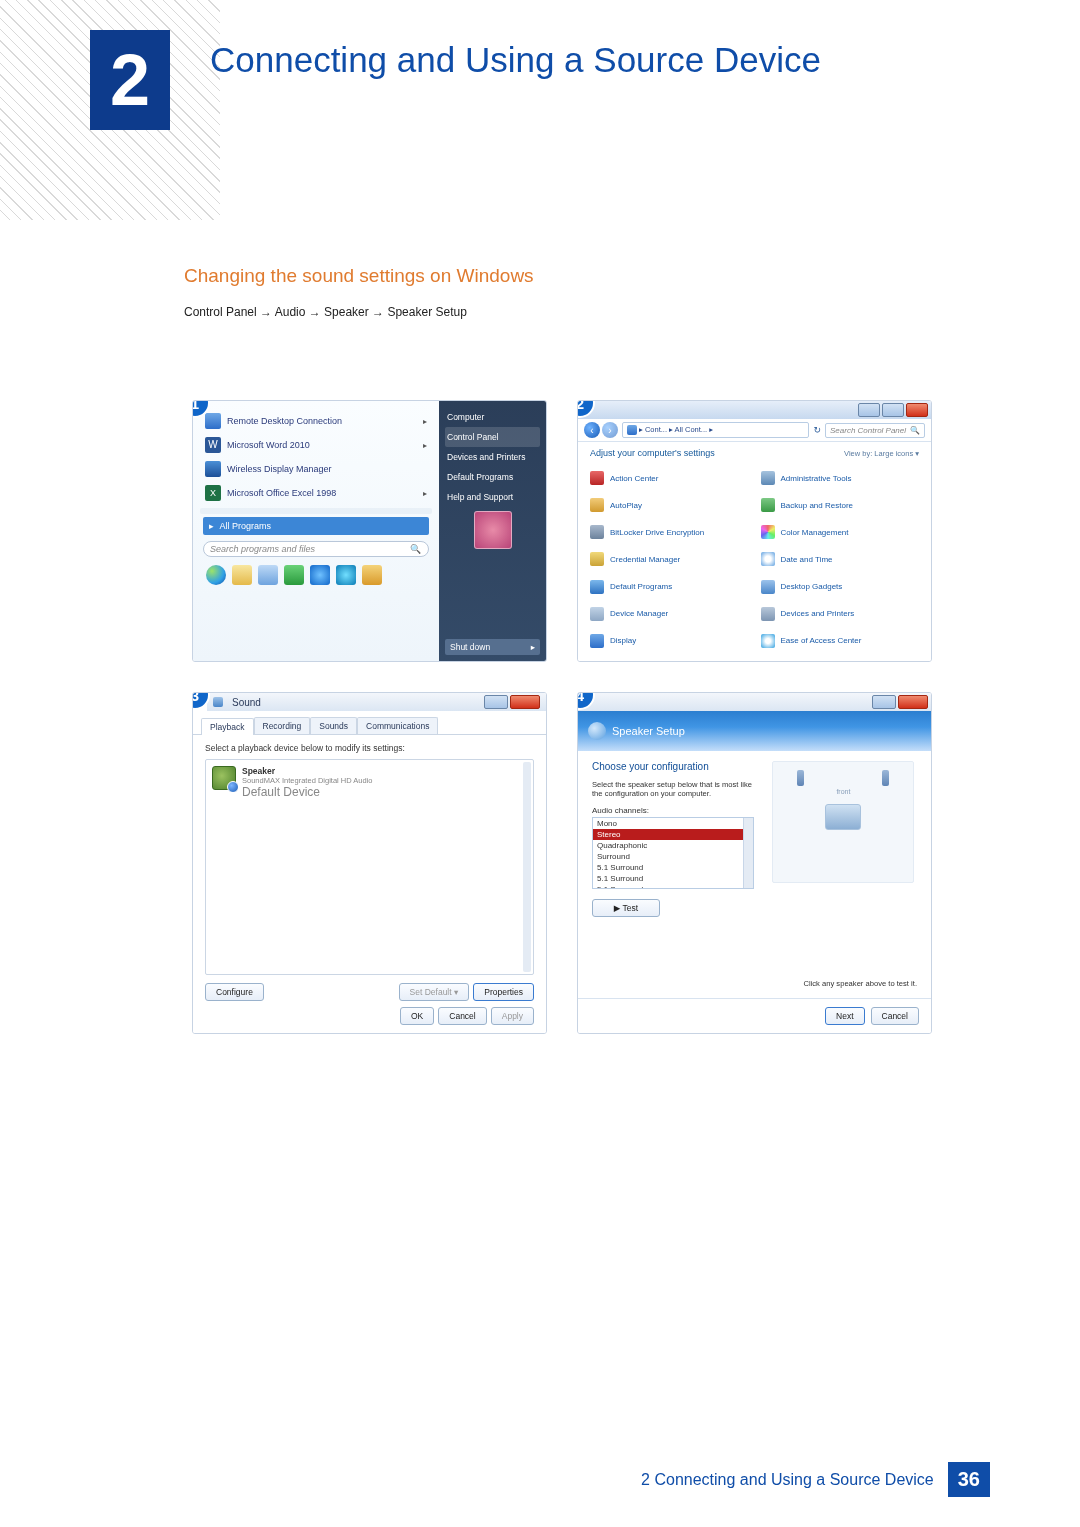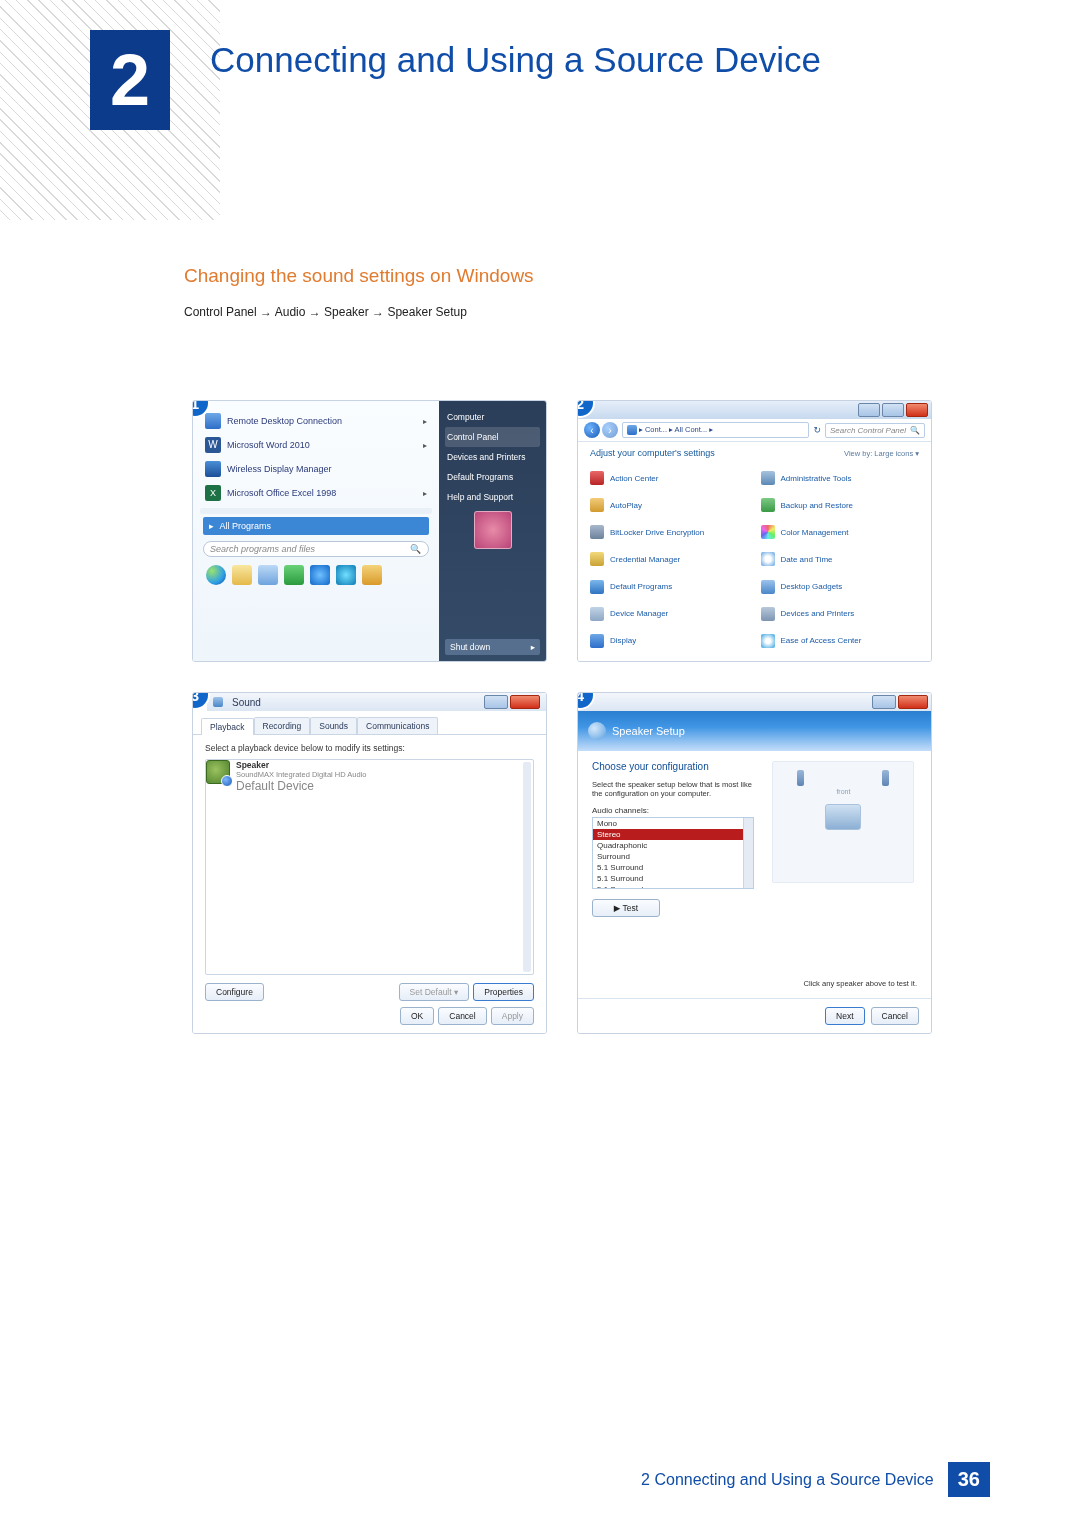--- a/index.html
+++ b/index.html
@@ -356,20 +356,21 @@
     color: #333;
     display: flex;
     flex-direction: column;
   }
   .s3-list {
     flex: 1;
     border: 1px solid #cbd6e4;
     border-radius: 2px;
     margin-top: 6px;
     background: #fff;
+    padding: 6px;
     position: relative;
   }
   .s3-scroll {
     position: absolute;
     right: 2px;
     top: 2px;
     bottom: 2px;
     width: 8px;
     background: #e4ebf4;
     border-radius: 2px;

